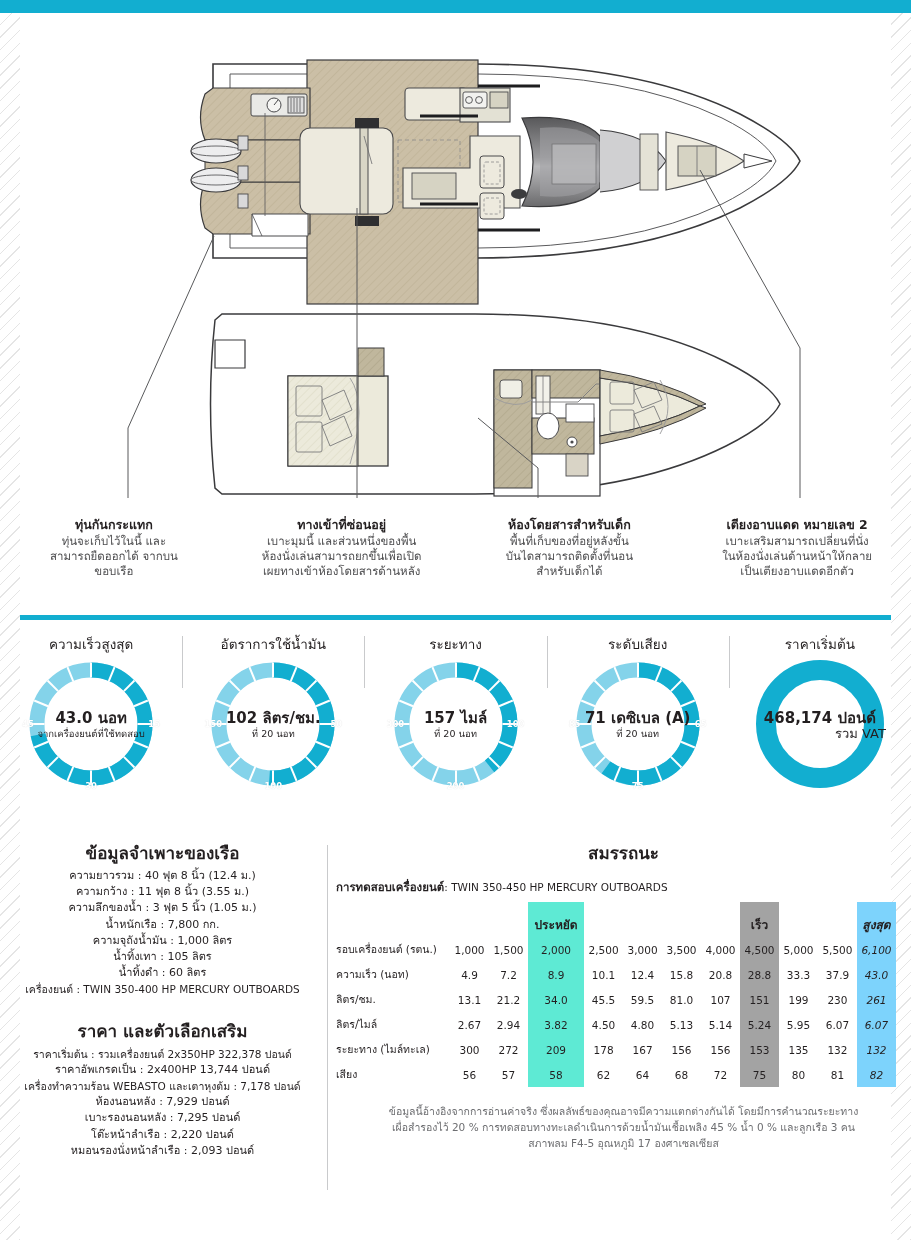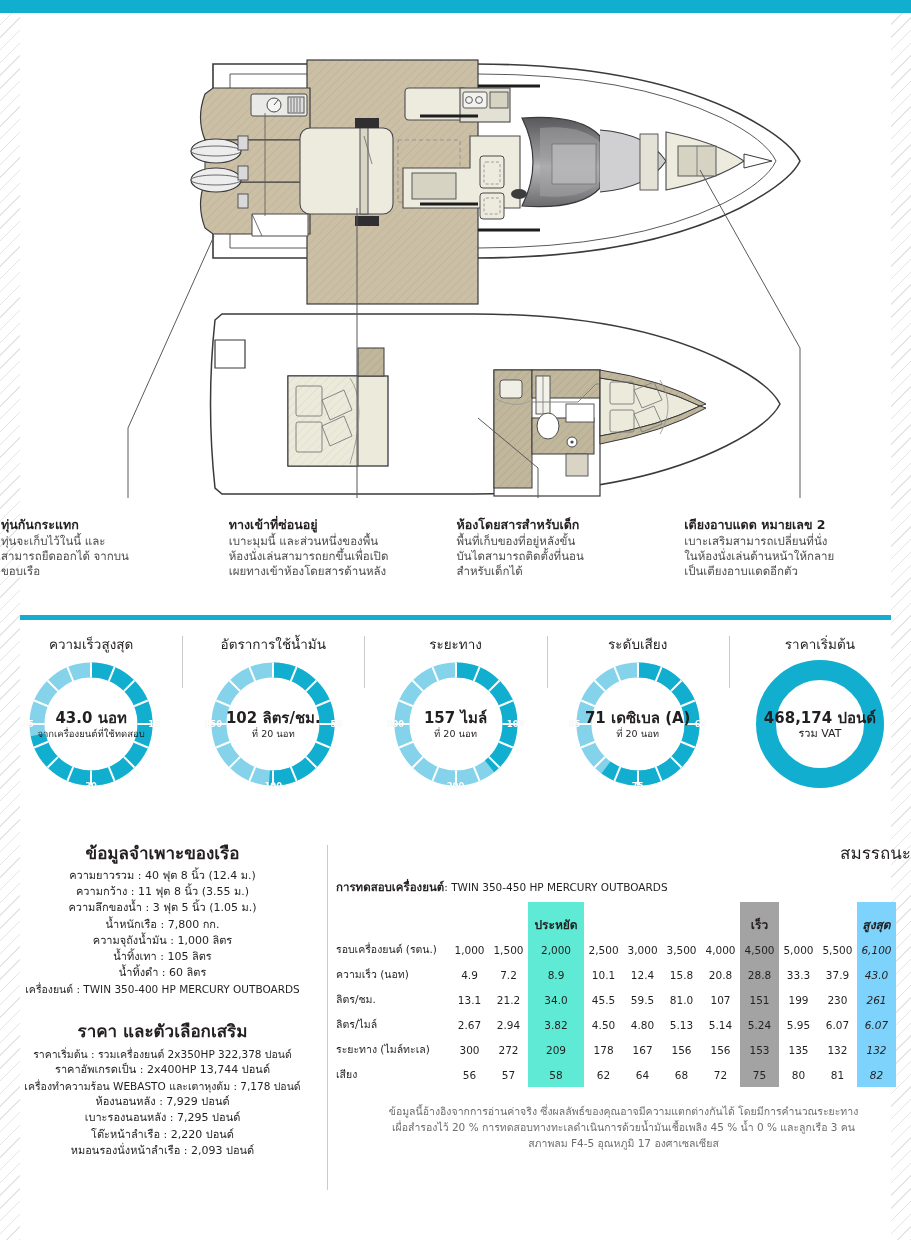--- a/index.html
+++ b/index.html
@@ -36,21 +36,21 @@
   
   .boat-wrap{position:absolute;left:0;top:18px;width:911px;height:480px;}
   
   .leader{position:absolute;stroke:#58595b;stroke-width:1;fill:none;}
   
   .callouts{
     position:absolute;left:0;top:516px;width:911px;height:95px;
     display:flex;
   }
   .callout{
-    flex:1 1 0;text-align:left;padding:0 1px;box-sizing:border-box;
+    flex:1 1 0;text-align:center;padding:0 1px;box-sizing:border-box;
   }
   .callout .c-title{
     font-size:12.5px;font-weight:bold;color:#231f20;line-height:17px;
     margin-bottom:1px;
   }
   .callout .c-body{
     font-size:11.5px;color:#4d4d4f;line-height:15px;
   }
   
   .gauges{
@@ -72,21 +72,21 @@
     position:relative;width:132px;height:132px;margin:4px auto 0;
   }
   .g-ring svg{display:block;}
   .g-center{
     position:absolute;left:0;right:0;top:50%;transform:translateY(-50%);
     text-align:center;pointer-events:none;
   }
   .g-val{font-size:15px;font-weight:bold;color:#231f20;line-height:18px;white-space:nowrap;}
   .g-val .unit{font-weight:bold;text-align:right;}
   .g-sub{font-size:9.5px;color:#231f20;line-height:13px;white-space:nowrap;}
-  .g-sub.small{font-size:11px;}
+  .g-sub.small{font-size:13px;text-align:right;}
   .tick{
     position:absolute;font-size:8.5px;font-weight:bold;color:#ffffff;
     text-shadow:0 0 1px rgba(0,0,0,.15);
   }
   .tick.right{right:-3px;top:50%;transform:translateY(-50%);}
   .tick.left{left:-3px;top:50%;transform:translateY(-50%);}
   .tick.bottom{left:50%;bottom:-1px;transform:translateX(-50%);}
   
   .lower{position:absolute;left:0;top:840px;width:911px;height:400px;}
   .col-left{
@@ -96,21 +96,21 @@
     position:absolute;left:327px;top:5px;width:1px;height:345px;background:#c9cacc;
   }
   .sec-head{
     font-size:17px;font-weight:bold;color:#231f20;line-height:26px;margin-bottom:2px;
   }
   .spec-line{font-size:11px;color:#231f20;line-height:16.2px;}
   .spec-line.wide{font-size:10.5px;}
   .block-gap{height:20px;}
   
   .col-right{position:absolute;left:336px;top:0;width:575px;}
-  .perf-title{font-size:17px;font-weight:normal;text-align:right;line-height:26px;}
+  .perf-title{font-size:17px;font-weight:bold;text-align:center;line-height:26px;}
   .engine-line{font-size:10.5px;margin:14px 0 0 0;line-height:14px;}
   .engine-line b{font-weight:bold;font-size:11.5px;}
   table.perf{
     border-collapse:collapse;margin-top:8px;width:560px;
     font-size:10.5px;color:#231f20;
   }
   table.perf th,table.perf td{
     padding:0;text-align:center;height:25px;vertical-align:middle;font-weight:normal;
   }
   table.perf td.rowhdr,table.perf th.rowhdr{

